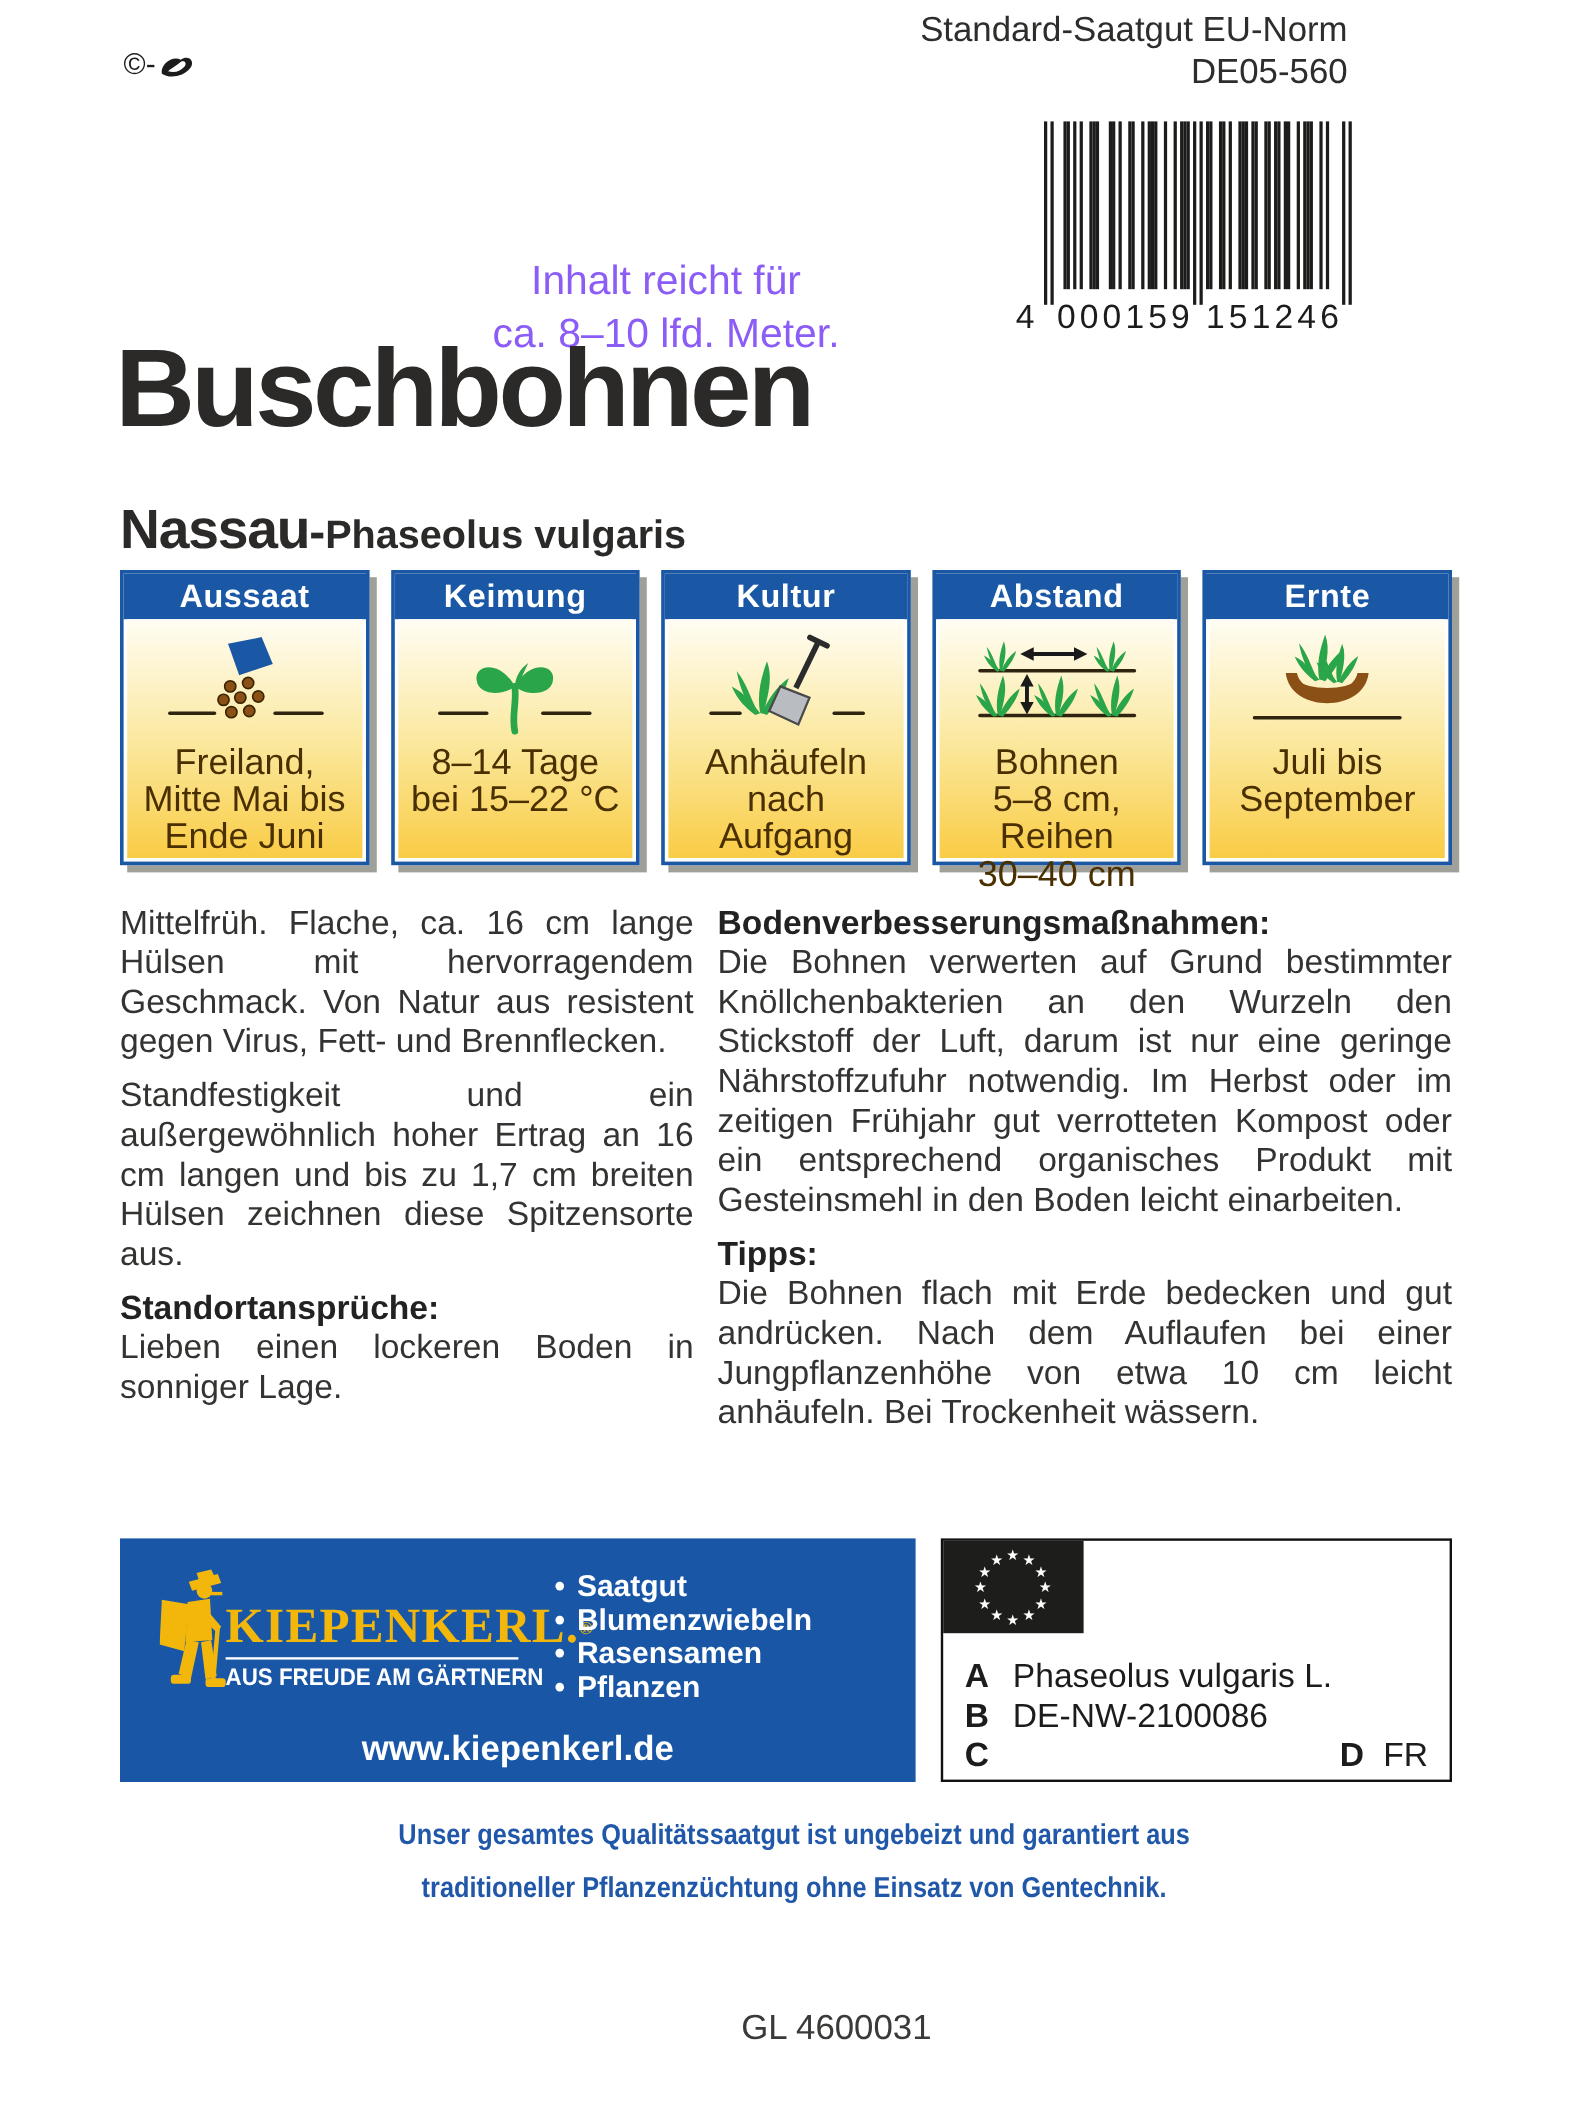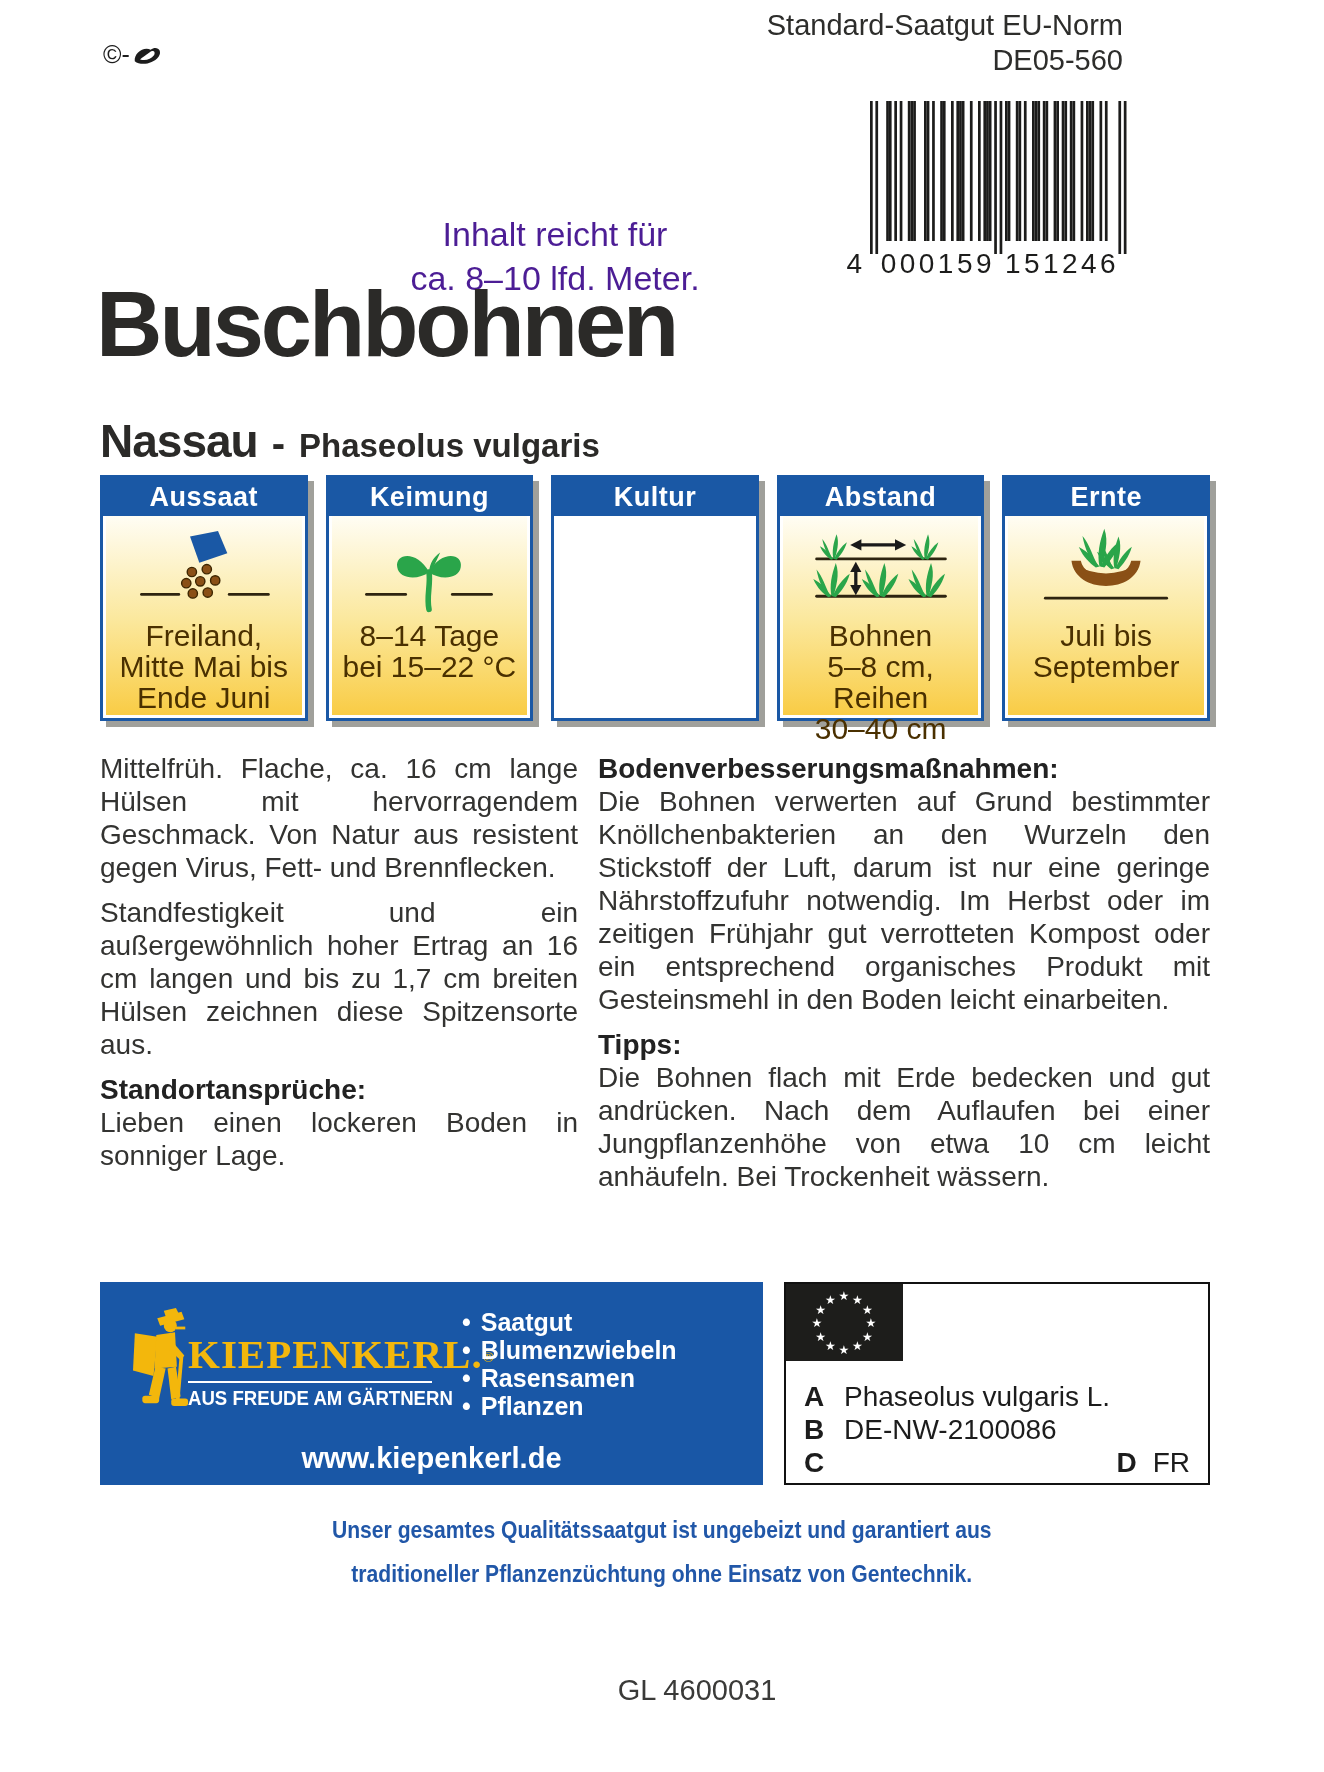--- a/index.html
+++ b/index.html
@@ -4,27 +4,27 @@
 <style>
   html,body{margin:0;padding:0;background:#e8e8e8;}
   .page{position:relative;width:1324px;height:1772px;background:#ffffff;overflow:hidden;
         font-family:"Liberation Sans",sans-serif;color:#2d2d2b;margin:0 auto;}
 
   
   .copyright{position:absolute;left:103px;top:40px;display:flex;align-items:center;gap:3px;
              font-size:25px;color:#1c1c1c;}
   .norm{position:absolute;right:201px;top:8px;text-align:right;font-size:29px;line-height:35px;color:#2d2d2b;}
   .inhalt{position:absolute;left:355px;top:212px;width:400px;text-align:center;
-          font-size:34px;line-height:44px;color:#4c1d95;}
+          font-size:34px;line-height:44px;color:#8b5cf6;}
   .barcode{position:absolute;left:828px;top:101px;width:302px;height:178px;}
 
   
   .title{position:absolute;left:96px;top:278px;font-size:92px;font-weight:bold;
          letter-spacing:-3px;color:#2b2a28;line-height:1;}
-  .subtitle{position:absolute;left:100px;top:414px;display:flex;align-items:baseline;gap:14px;
+  .subtitle{position:absolute;left:100px;top:414px;display:flex;align-items:baseline;gap:0;
             font-weight:bold;color:#2b2a28;}
   .sub-name{font-size:46px;letter-spacing:-1px;}
   .sub-sep{font-size:40px;}
   .sub-latin{font-size:33px;}
 
   
   .iboxes{position:absolute;left:100px;top:475px;width:1110px;display:flex;gap:18px;}
   .ibox{flex:1;height:246px;background:#fff;border:3px solid #1a58a5;box-sizing:border-box;
         box-shadow:6px 6px 0 #a0a09b;}
   .ibox-head{height:38px;line-height:38px;text-align:center;background:#1a58a5;color:#fff;
@@ -222,20 +222,38 @@
             <path d="M75 46 C76 36 80 30 87 25 C81 38 79 42 78 47 Z" fill="#2aa54a"></path>
           </svg>
         </div>
         <div class="ibox-text">8–14 Tage
 bei 15–22 °C</div>
       </div>
     </div>
 
     <div class="ibox">
       <div class="ibox-head">Kultur</div>
+      <div class="ibox-body">
+        <div class="ibox-icon">
+          <svg width="140" height="92" viewBox="0 0 150 92">
+            <g stroke="#2e2410" stroke-width="3" stroke-linecap="round">
+              <line x1="8" y1="70" x2="34" y2="70"></line>
+                <line x1="118" y1="70" x2="144" y2="70"></line>
+            </g>
+            <use href="#tuft" transform="translate(52 70) scale(1.5)"></use>
+            <g>
+              <rect x="-2.5" y="0" width="5" height="46" fill="#2b2b2b" transform="translate(104 6) rotate(26)"></rect>
+              <rect x="-11" y="-2.5" width="22" height="5" rx="2.5" fill="#2b2b2b" transform="translate(104 6) rotate(26)"></rect>
+              <path d="M70 46 L96 56 L86 80 L60 68 Z" fill="#b9bcc0" stroke="#4a4a4a" stroke-width="2"></path>
+            </g>
+          </svg>
+        </div>
+        <div class="ibox-text">Anhäufeln nach
+Aufgang</div>
+      </div>
     </div>
 
     <div class="ibox">
       <div class="ibox-head">Abstand</div>
       <div class="ibox-body">
         <div class="ibox-icon">
           <svg width="140" height="92" viewBox="0 0 150 92">
             <g stroke="#2e2410" stroke-width="3" stroke-linecap="round">
               <line x1="6" y1="32" x2="144" y2="32"></line>
                 <line x1="6" y1="72" x2="144" y2="72"></line>

